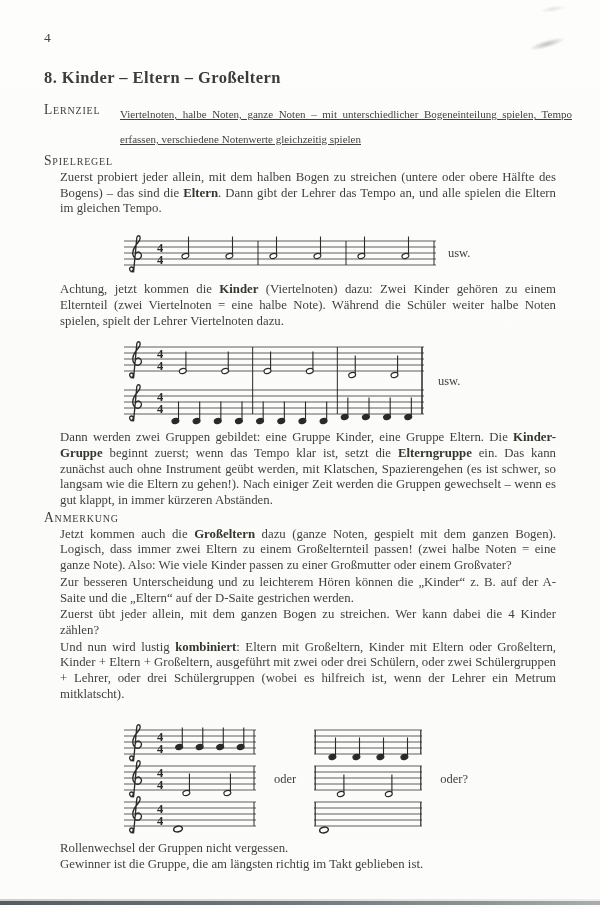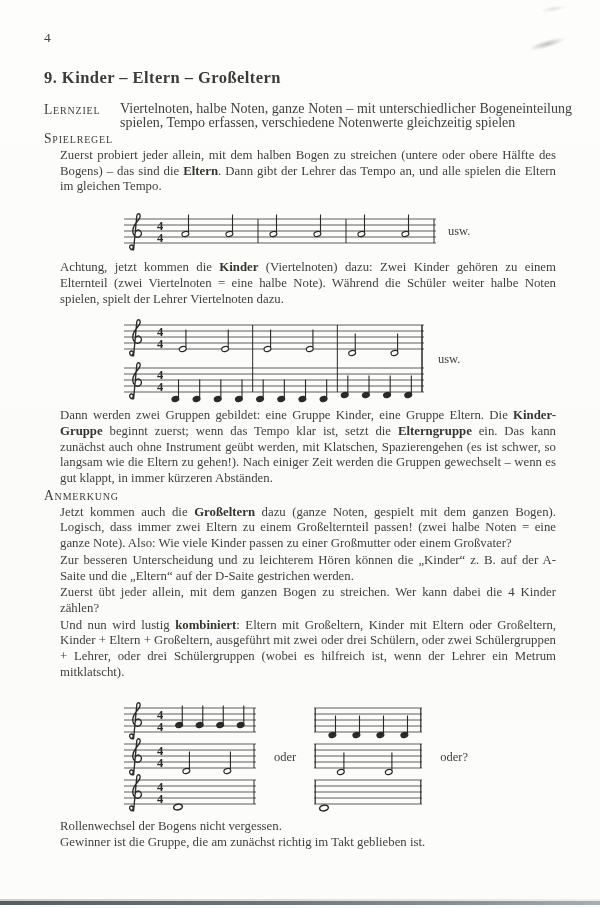--- a/index.html
+++ b/index.html
@@ -19,21 +19,21 @@
     margin:22px 0 0;
     font-size:16.5px;font-weight:600;letter-spacing:.45px;color:#3b3d3a;
   }
   .sc{
     font-variant-caps:small-caps;
     letter-spacing:.8px;
     font-size:13.6px;color:#3c3e3b;font-weight:400;
   }
   .labelrow{display:flex;align-items:flex-start;margin-top:14px;}
   .labelcol{flex:none;width:76px;}
-  .labeltext{flex:1;font-size:14px;line-height:14px;text-align:justify;}
+  .labeltext{flex:1;font-size:11px;line-height:25px;text-align:justify;text-decoration:underline;}
   .heading{margin-top:1px;}
   .anm{}
   p.para{
     margin:1px 16px 0;
     font-size:12.8px;line-height:15.7px;text-align:justify;
   }
   p.para b{font-weight:700;color:#35372f;}
   .mt0{margin-top:0;}
   .mt12{margin-top:12px;}
   .mt13{margin-top:13px;}
@@ -66,21 +66,21 @@
 </style>
 </head>
 <body>
 
 <div class="page">
   <div class="smudge1"></div>
   <div class="smudge2"></div>
 
   <div class="pagenum">4</div>
 
-  <h1 class="title">9. Kinder – Eltern – Großeltern</h1>
+  <h1 class="title">8. Kinder – Eltern – Großeltern</h1>
 
   <div class="labelrow">
     <div class="sc labelcol">Lernziel</div>
     <div class="labeltext">Viertelnoten, halbe Noten, ganze Noten – mit unterschiedlicher Bogeneinteilung spielen, Tempo erfassen, verschiedene Notenwerte gleichzeitig spielen</div>
   </div>
 
   <div class="sc heading">Spielregel</div>
   <p class="para"><span>Zuerst probiert jeder allein, mit dem halben Bogen zu streichen (untere oder obere Hälfte des Bogens) – das sind die </span><b>Eltern</b><span>. Dann gibt der Lehrer das Tempo an, und alle spielen die Eltern im gleichen Tempo.</span></p>
 
   <div class="musicrow m1">
@@ -261,18 +261,18 @@
         <line x1="1.2" y1="48" x2="1.2" y2="72" stroke="#2a2b29" stroke-width="1.2"></line>
         <line x1="106.8" y1="48" x2="106.8" y2="72" stroke="#2a2b29" stroke-width="1.2"></line>
         <ellipse cx="10" cy="112" rx="4.4" ry="2.9" transform="rotate(-10 10 112)" fill="#fdfdfb" stroke="#2a2b29" stroke-width="1.5"></ellipse>
         <line x1="1.2" y1="84" x2="1.2" y2="108" stroke="#2a2b29" stroke-width="1.2"></line>
         <line x1="106.8" y1="84" x2="106.8" y2="108" stroke="#2a2b29" stroke-width="1.2"></line>
       </svg>
     <span class="mlabel">oder?</span>
   </div>
 
   <p class="para closing">
-    <span>Rollenwechsel der Bogens nicht vergessen.</span><br>
-    <span>Gewinner ist die Gruppe, die am zunächst richtig im Takt geblieben ist.</span>
+    <span>Rollenwechsel der Gruppen nicht vergessen.</span><br>
+    <span>Gewinner ist die Gruppe, die am längsten richtig im Takt geblieben ist.</span>
   </p>
 
   <div class="scanedge"></div>
 </div>
 
 </body></html>

